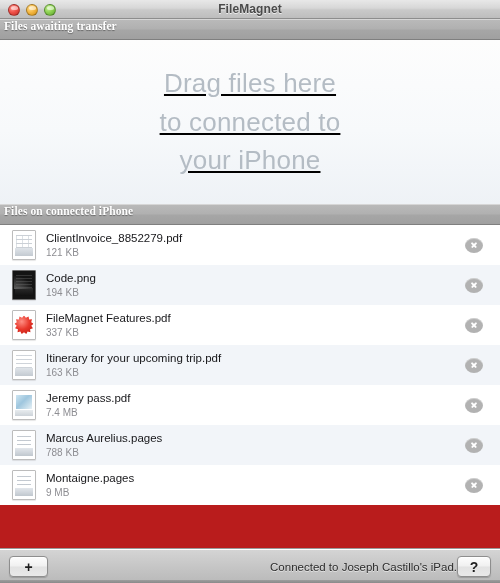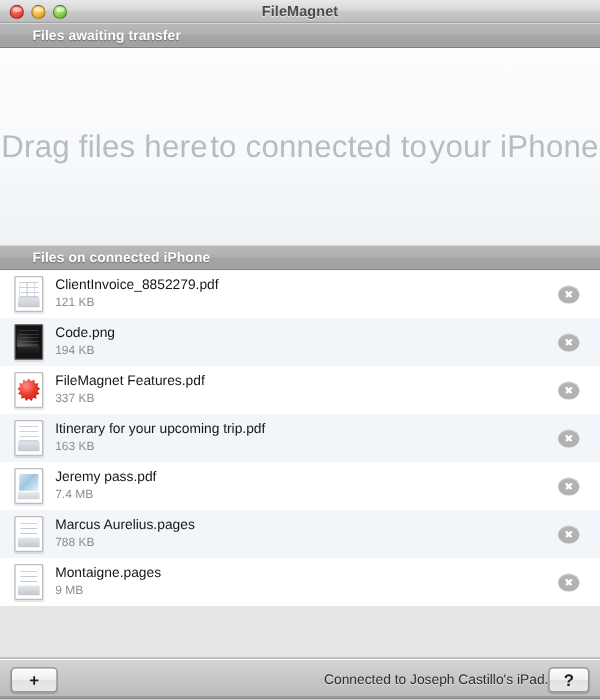--- a/index.html
+++ b/index.html
@@ -52,51 +52,53 @@
     text-shadow:0 1px 0 rgba(255,255,255,.7);
     letter-spacing:.1px;
   }
 
   
   .section-bar {
     flex:0 0 21px; height:21px;
     background:linear-gradient(to bottom,#b9b9b9 0%,#b0b0b0 48%,#a6a6a6 52%,#a0a0a0 100%);
     border-top:1px solid #d6d6d6;
     border-bottom:1px solid #7f7f7f;
-    display:flex; align-items:center;
-    padding-left:27px;
+    display:flex; align-items:flex-start;
+    padding-left:4px;
+    font-family:Liberation Serif, serif;
   }
   .section-bar .label {
     font-size:11.5px; font-weight:bold;
     color:#ffffff;
     text-shadow:0 1px 1px rgba(0,0,0,.38);
     letter-spacing:.1px;
   }
 
   
   .dropzone {
     flex:0 0 164px; height:164px;
     background:linear-gradient(to bottom,#fdfdfd 0%,#f7f9fb 55%,#eef2f6 100%);
-    display:flex; flex-direction:row;
+    display:flex; flex-direction:column;
     align-items:center; justify-content:center;
     gap:2px;
+    text-decoration:underline;
   }
   .dropzone .line {
     font-size:26px;
     color:#b4bcc4;
     font-weight:normal;
     line-height:1.42;
     letter-spacing:.2px;
   }
 
   
   .filelist {
     flex:1 1 auto;
     overflow:hidden;
-    background:#e5e5e5;
+    background:#b91c1c;
     border-bottom:1px solid #9a9a9a;
   }
   .row {
     height:40px;
     display:flex; align-items:center;
     padding:0 0 0 12px;
     position:relative;
   }
   .row.odd  { background:#ffffff; }
   .row.even { background:#f2f5f9; }

